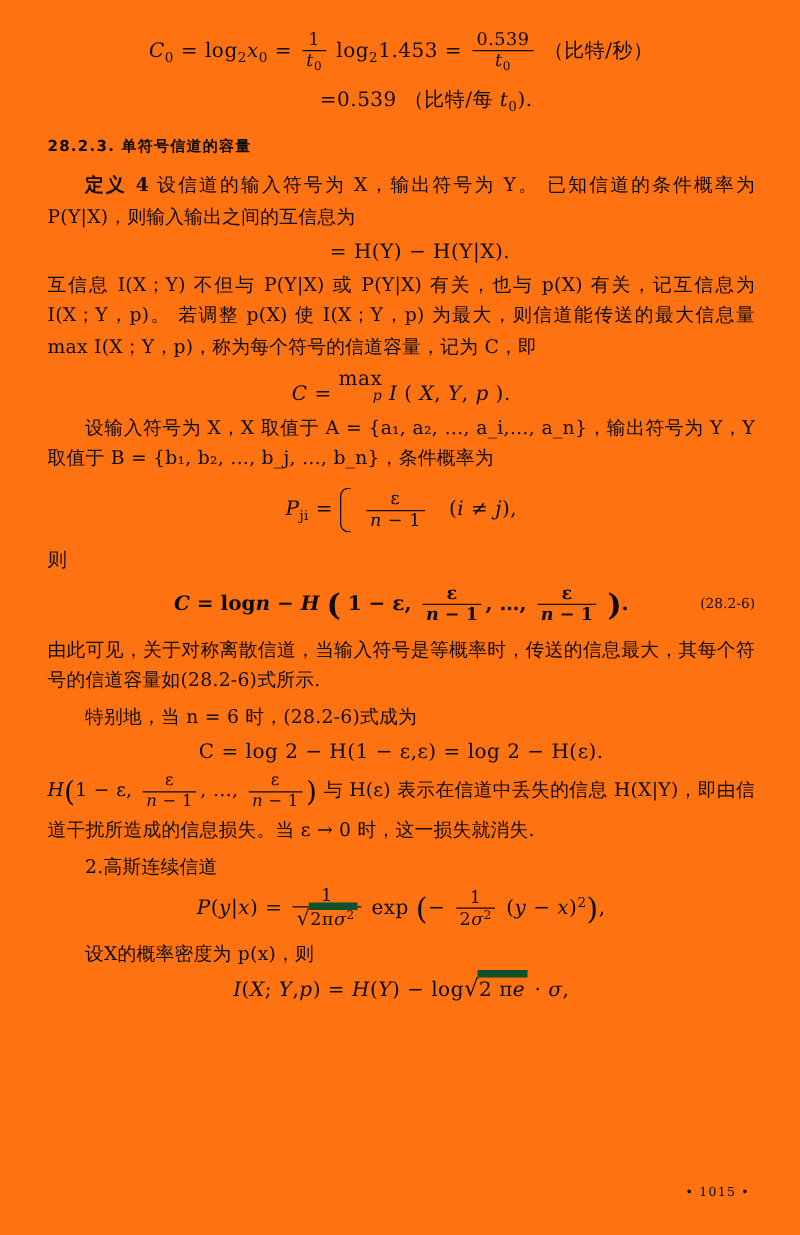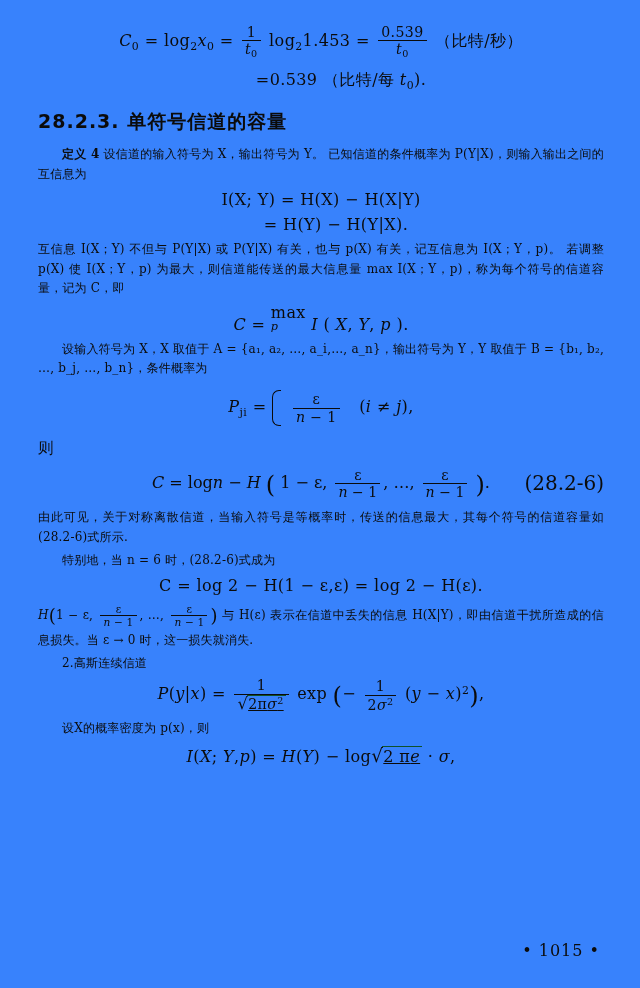--- a/index.html
+++ b/index.html
@@ -13,21 +13,21 @@
     position: relative;
     font-family: "DejaVu Serif", serif;
     color: #111;
     overflow: hidden;
   }
   .page {
     position: absolute;
     left: 0; top: 0;
     width: 640px;
     height: 988px;
-    background: #3b82f6;
+    background: #f97316;
     filter: contrast(1.05);
   }
   .content {
     position: absolute;
     left: 38px;
     top: 14px;
     width: 566px;
   }
   .eq {
     text-align: center;
@@ -53,48 +53,49 @@
     vertical-align: middle;
     text-align: center;
     font-size: 0.88em;
     line-height: 1.15;
     margin: 0 3px;
   }
   .frac .num { display: block; padding: 0 3px; }
   .frac .den { display: block; border-top: 1px solid #111; padding: 0 3px; }
   h2.section {
     font-family: "DejaVu Sans", sans-serif;
-    font-size: 19px;
+    font-size: 12px;
     font-weight: bold;
     margin: 18px 0 10px 0;
     letter-spacing: 1px;
   }
   p.body {
-    font-size: 12px;
+    font-size: 15px;
     line-height: 1.62;
     margin: 4px 0;
     text-align: justify;
     text-justify: inter-ideograph;
     letter-spacing: 0.2px;
   }
   p.indent { text-indent: 2em; }
   .bold { font-weight: bold; }
   .eq-row {
     position: relative;
     margin: 8px 0;
   }
   .eq-row .eq-center {
     text-align: center;
+    font-weight: bold;
   }
   .eq-row .eq-tag {
     position: absolute;
     right: 0;
     top: 50%;
     transform: translateY(-50%);
-    font-size: 20px;
+    font-size: 11px;
   }
   .left-label {
     font-size: 15.5px;
     margin: 2px 0;
   }
   .cases {
     display: inline-block;
     vertical-align: middle;
     position: relative;
     padding-left: 12px;
@@ -112,31 +113,30 @@
     display: block;
     padding: 3px 0 3px 6px;
     white-space: nowrap;
   }
   .bigparen {
     font-size: 1.5em;
     vertical-align: -0.18em;
     font-family: "DejaVu Serif", serif;
   }
   .sqrt {
-    border-top: 1px solid #14532d;
+    border-top: 6px solid #14532d;
     padding: 0 2px 0 1px;
     margin-left: -1px;
-    text-decoration: underline;
   }
   .radic { font-size: 1.15em; }
   .pagenum {
     position: absolute;
     right: 40px;
     bottom: 28px;
-    font-size: 16px;
+    font-size: 10px;
     font-family: "DejaVu Serif", serif;
     letter-spacing: 1px;
   }
 </style>
 </head>
 <body>
 
 <div class="page">
   <div class="content">
 
@@ -153,32 +153,29 @@
       <span class="eq-line">=0.539 （比特/每 <span class="italic">t</span><span class="sub">0</span>).</span>
     </div>
 
     <h2 class="section">28.2.3. 单符号信道的容量</h2>
 
     <p class="body indent">
       <span class="bold">定义 4</span>
       <span>设信道的输入符号为 X，输出符号为 Y。 已知信道的条件概率为 P(Y|X)，则输入输出之间的互信息为</span>
     </p>
 
-    <div class="eq">
-      <span class="eq-line">I(X; Y) = H(X) − H(X|Y)</span>
-    </div>
     <div class="eq" style="padding-left:30px;">
       <span class="eq-line">= H(Y) − H(Y|X).</span>
     </div>
 
     <p class="body">互信息 I(X；Y) 不但与 P(Y|X) 或 P(Y|X) 有关，也与 p(X) 有关，记互信息为 I(X；Y，p)。 若调整 p(X) 使 I(X；Y，p) 为最大，则信道能传送的最大信息量 max I(X；Y，p)，称为每个符号的信道容量，记为 C，即</p>
 
     <div class="eq">
       <span class="eq-line">
-        <span class="italic">C</span> = <span style="display:inline-block; text-align:left; line-height:1;">
+        <span class="italic">C</span> = <span style="display:inline-block; text-align:right; line-height:1;">
           <span style="display:block;">max</span>
           <span style="display:block; font-size:0.7em; font-style:italic;">p</span>
         </span>
         <span class="italic"> I</span> ( <span class="italic">X</span>, <span class="italic">Y</span>, <span class="italic">p</span> ).
       </span>
     </div>
 
 
     <p class="body indent">设输入符号为 X，X 取值于 A = {a₁, a₂, …, a_i,…, a_n}，输出符号为 Y，Y 取值于 B = {b₁, b₂, …, b_j, …, b_n}，条件概率为</p>
 

